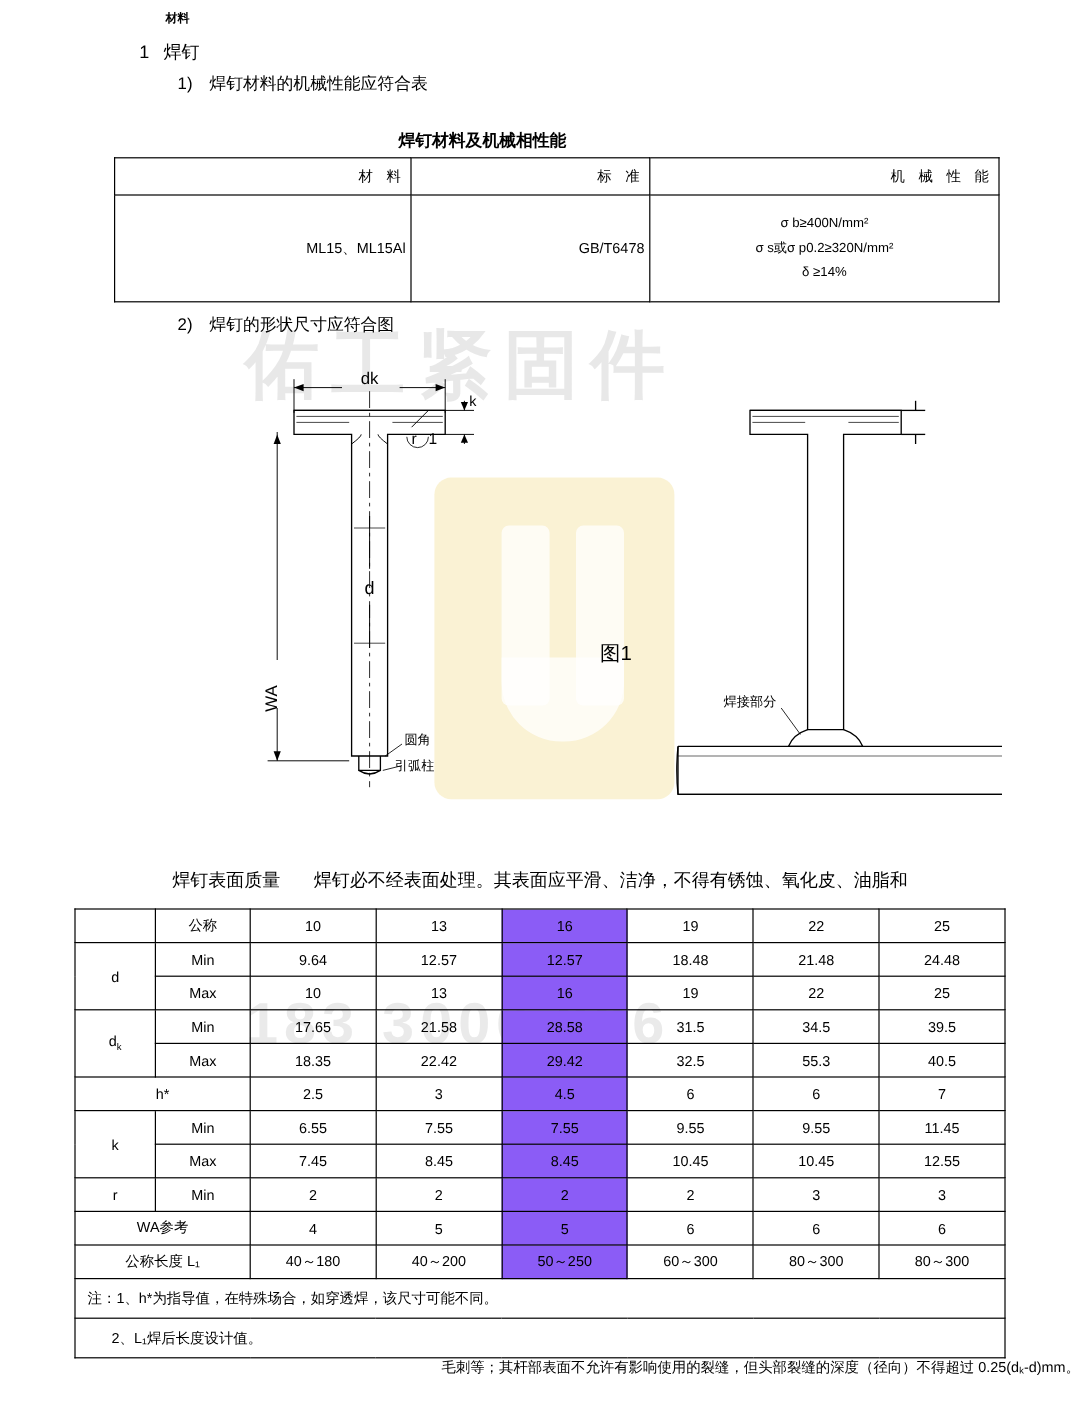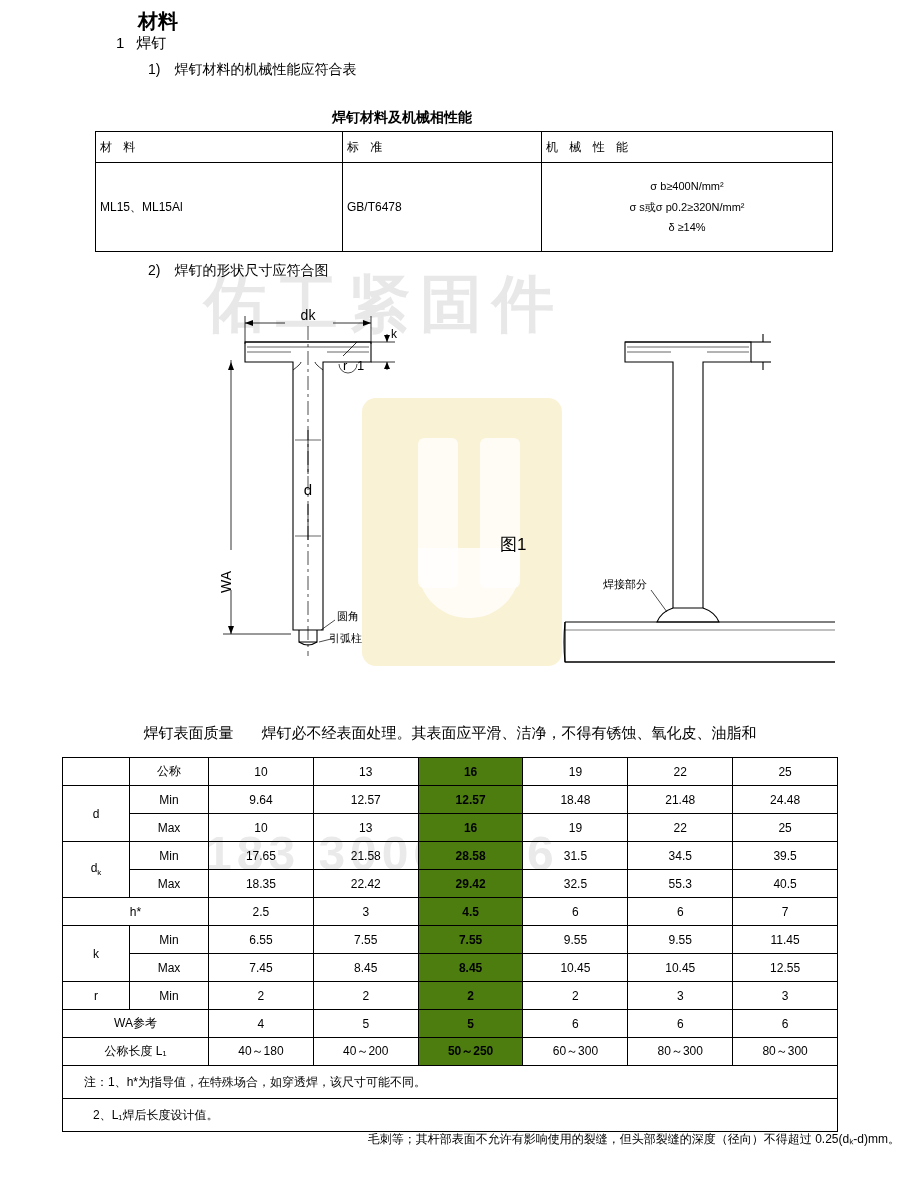--- a/index.html
+++ b/index.html
@@ -76,21 +76,21 @@
     border-radius: 0 0 50px 50px;
   }
 
   
   .page { position: relative; z-index: 2; }
 
   .heading-1 {
     position: absolute;
     left: 138px; top: 8px;
     font-family: "Liberation Sans", sans-serif;
-    font-size: 20px;
+    font-size: 10px;
     font-weight: bold;
   }
   .item-1 {
     position: absolute;
     left: 116px; top: 34px;
     font-family: "Liberation Sans", sans-serif;
     font-size: 15px;
   }
   .item-1 .num { margin-right: 12px; }
 
@@ -124,21 +124,21 @@
   table.mat {
     position: absolute;
     left: 95px; top: 131px;
     width: 738px;
     border-collapse: collapse;
     font-family: "Liberation Sans", sans-serif;
     font-size: 12px;
   }
   table.mat th, table.mat td {
     border: 1px solid #000;
-    text-align: left;
+    text-align: right;
     vertical-align: middle;
     padding: 2px 4px;
   }
   table.mat th { font-weight: normal; height: 26px; letter-spacing: 4px; }
   table.mat td.body { height: 84px; }
   table.mat td.mech { text-align: center; line-height: 1.9; font-size: 11px; }
   table.mat .mech div { white-space: nowrap; }
   sub { font-size: 8px; }
 
   
@@ -178,24 +178,24 @@
   }
   table.dim td {
     border: 1px solid #000;
     text-align: center;
     vertical-align: middle;
     height: 27px;
     padding: 0 2px;
   }
   table.dim td.lbl { width: 62px; }
   table.dim td.sub { width: 74px; }
-  table.dim td.hl { background: #4d7c0f; font-weight: bold; }
+  table.dim td.hl { background: #8b5cf6; }
   table.dim td.notes {
     text-align: left;
-    padding: 4px 21px;
+    padding: 4px 10px;
     height: 24px;
     font-size: 12px;
   }
 
   .footer-note {
     position: absolute;
     left: 0; top: 1130px;
     width: 900px;
     text-align: right;
     font-family: "Liberation Sans", sans-serif;

